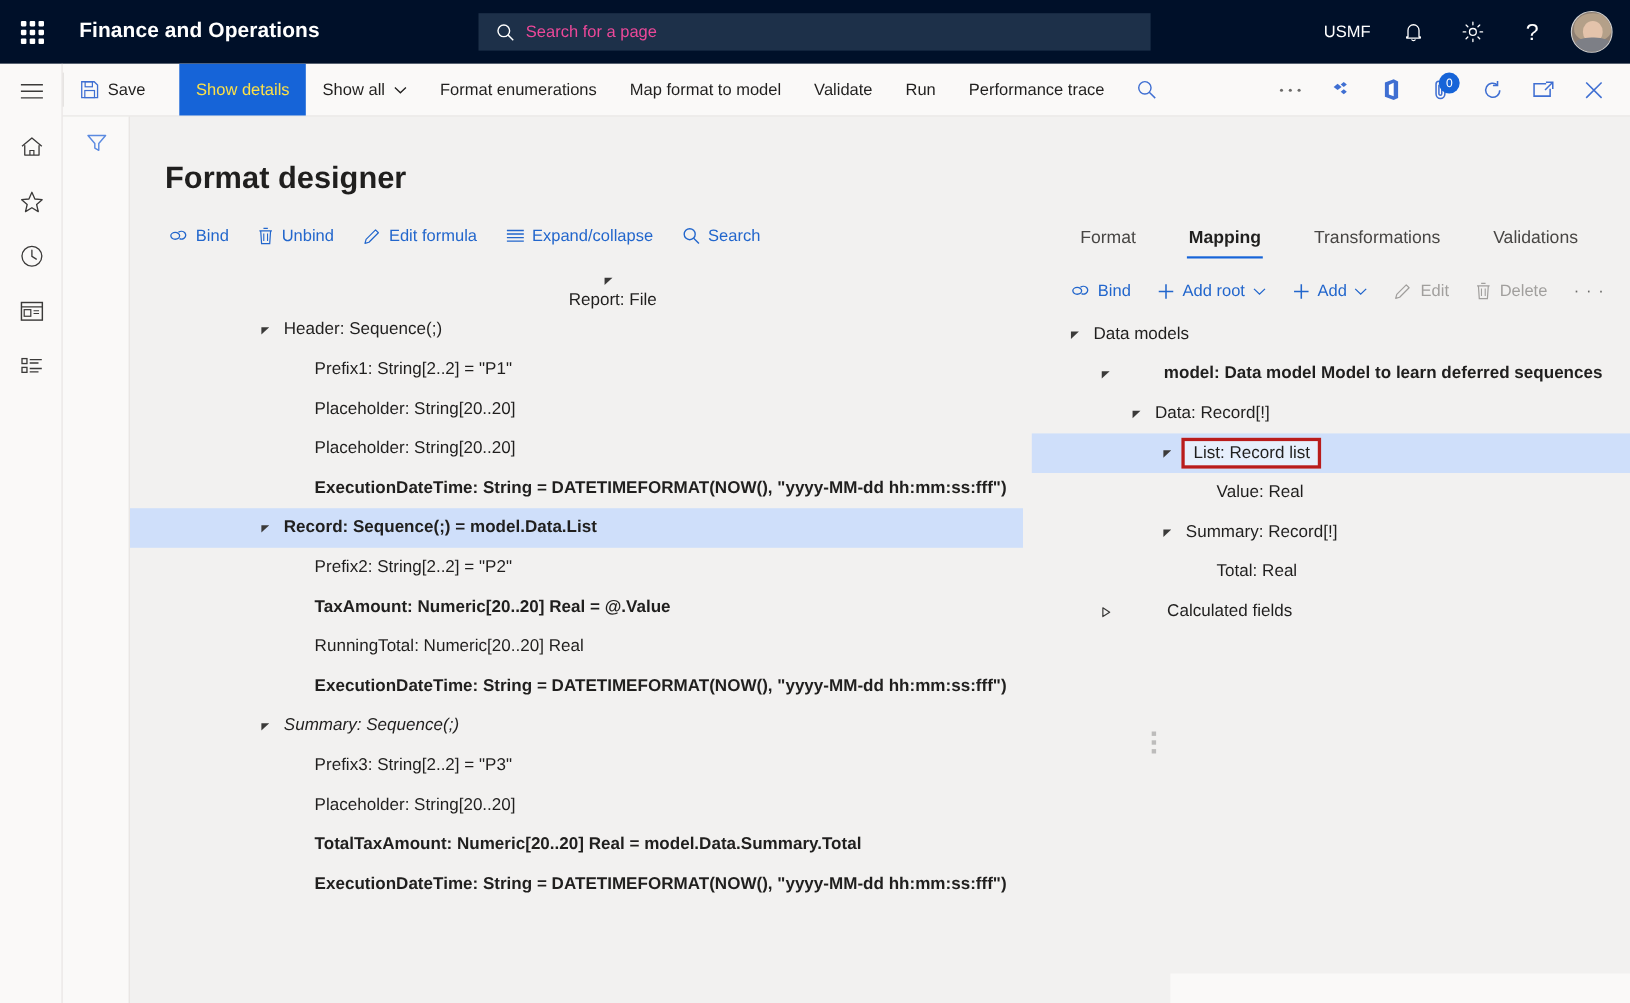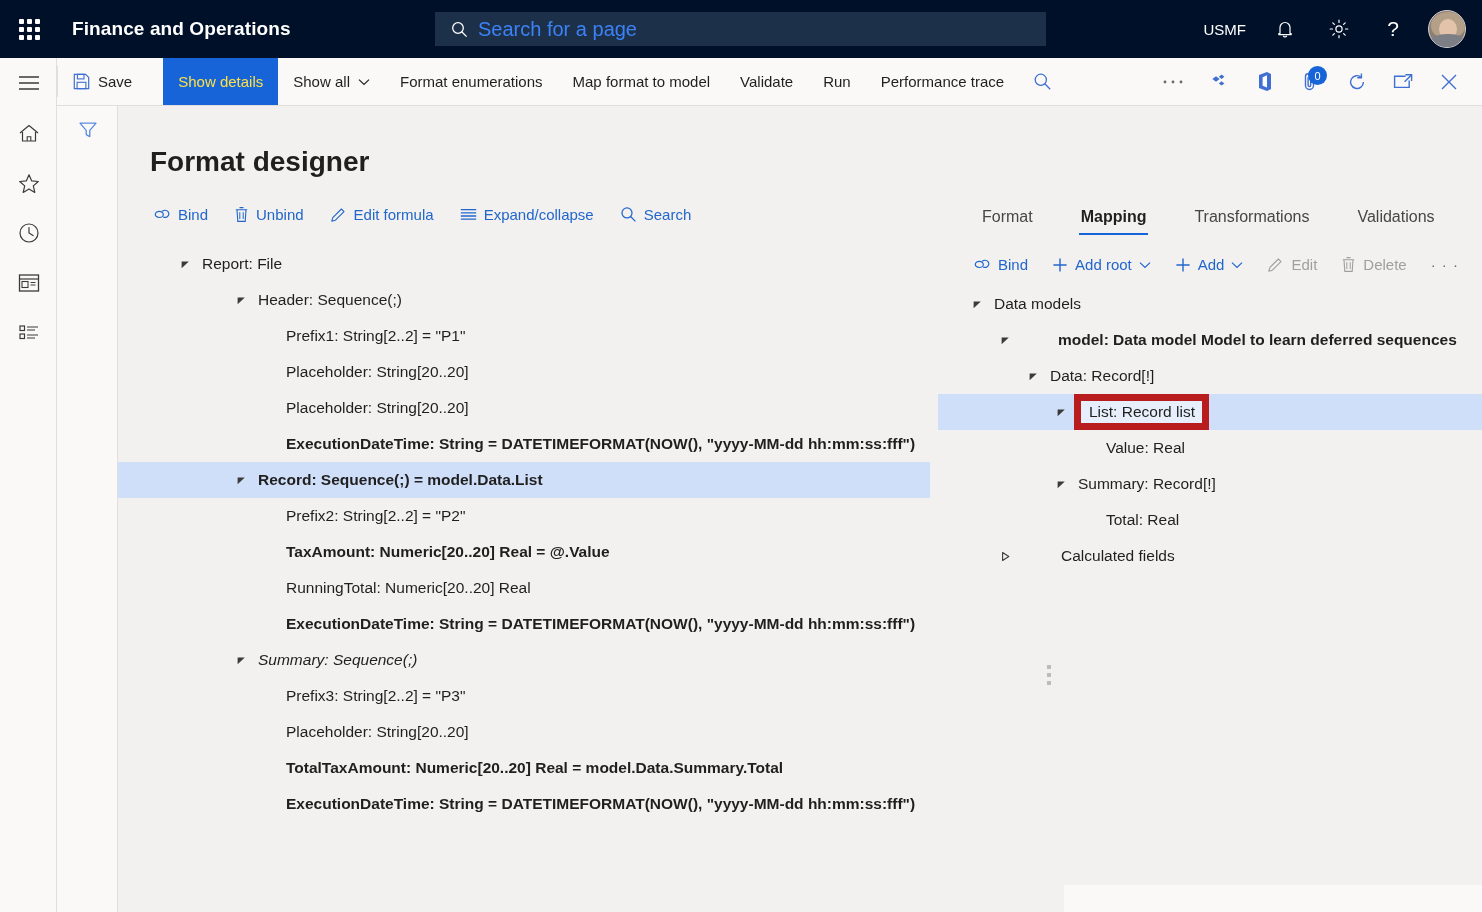--- a/index.html
+++ b/index.html
@@ -31,21 +31,21 @@
   #appname {
     color: #ffffff; font-size: 19px; font-weight: bold;
     margin-left: 14px; letter-spacing: .1px; white-space: nowrap;
   }
   #searchbox {
     position: absolute; left: 435px; top: 12px; width: 611px; height: 34px;
     background: #1d3049; display: flex; align-items: center;
     padding-left: 16px; cursor: text;
   }
   #searchbox .sv { margin-right: 10px; display: flex; }
-  #searchbox span.ph { color: #3b82f6; font-size: 20px; }
+  #searchbox span.ph { color: #ec4899; font-size: 15px; }
   #rightnav {
     position: absolute; right: 0; top: 0; height: 58px;
     display: flex; align-items: center; gap: 0;
   }
   .rn-item {
     height: 58px; min-width: 54px; display: flex; align-items: center;
     justify-content: center; color: #ffffff; cursor: pointer;
   }
   #usmf { font-size: 15px; padding: 0 12px; min-width: 0; }
   #avatar {
@@ -187,21 +187,21 @@
   #rtoolbar {
     position: absolute; left: 25px; top: 146px;
     display: flex; align-items: center; gap: 2px;
   }
   #righttree {
     position: absolute; left: 0px; top: 180px; width: 544px; height: 400px;
   }
   #righttree .trow { font-size: 15.5px; }
   #righttree .trow.sel { background: #cfdffa; }
   .namebox {
-    border: 7px solid #b91c1c; background: #e7effc; padding: 2px 7px;
+    border: 3px solid #b91c1c; background: #e7effc; padding: 2px 7px;
     margin-left: 4px;
   }
 
   
   #bottompane {
     position: absolute; left: 946px; top: 779px; width: 500px; height: 62px;
     background: #faf9f8;
   }
 
   svg { display: block; }
@@ -435,21 +435,21 @@
           <svg width="17" height="17" viewBox="0 0 17 17">
             <circle cx="7" cy="6.9" r="5" fill="none" stroke="#2266cc" stroke-width="1.25"></circle>
             <line x1="10.6" y1="10.5" x2="15.4" y2="15.4" stroke="#2266cc" stroke-width="1.25"></line>
           </svg>
         </span>
         <span>Search</span>
       </div>
     </div>
 
   <div id="lefttree">
-      <div class="trow" style="padding-left: 58px;">
+      <div class="trow" style="padding-left: 58px; flex-direction: column;">
         <span class="caret">
           <svg width="11" height="11" viewBox="0 0 11 11">
             <path d="M1.6 2.4h7.2L1.6 9.2z" fill="#3b3a39"></path>
           </svg>
         </span>
         <span class="lbl">Report: File</span>
       </div>
       <div class="trow" style="padding-left: 114px;">
         <span class="caret">
           <svg width="11" height="11" viewBox="0 0 11 11">

